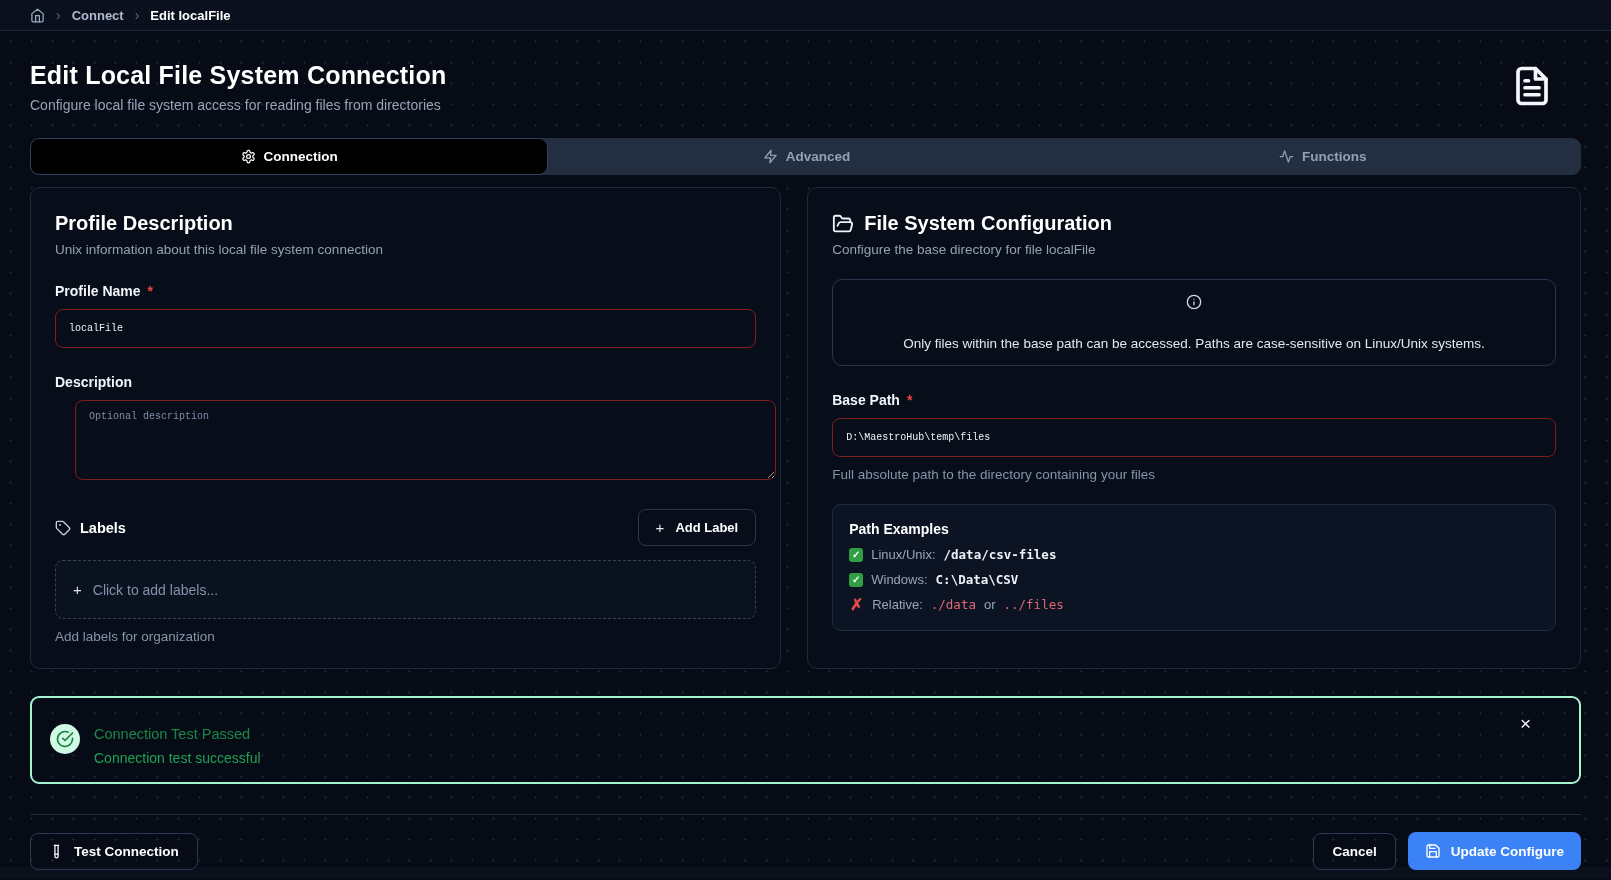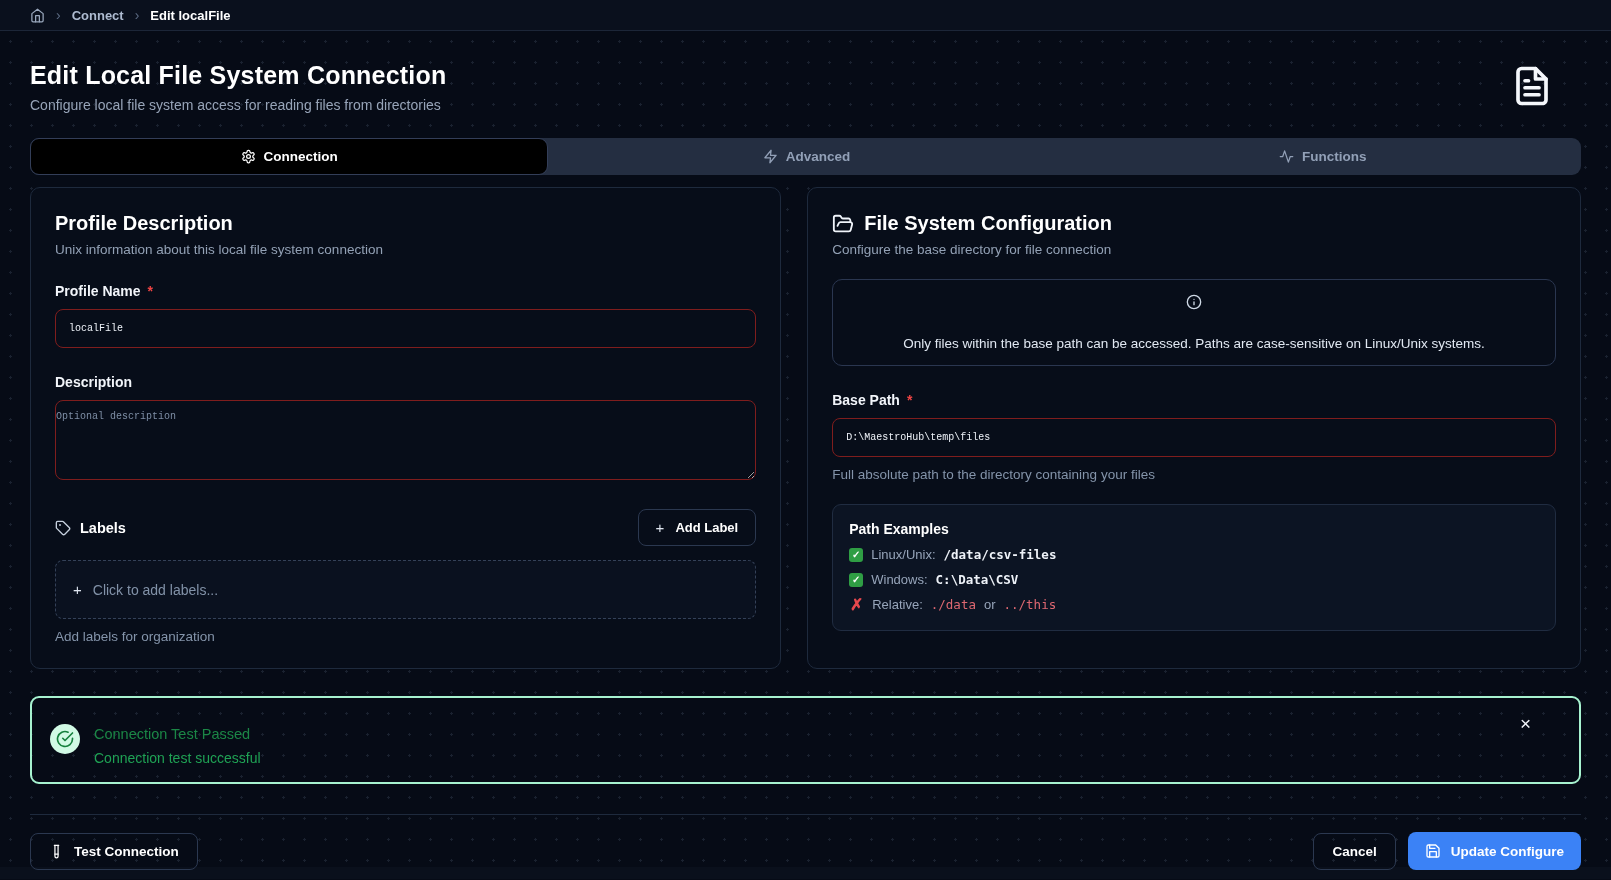--- a/index.html
+++ b/index.html
@@ -66,21 +66,21 @@
   .folder-icon { color:#f0f4fa; }
 
   .field-label { display:flex; align-items:flex-start; gap:7px; font-size:14px; font-weight:700; color:#f2f5fa; margin-top:26px; }
   .req { color:#ef4444; font-weight:700; }
   .text-input {
     width:100%; height:39px; margin-top:10px;
     background:transparent; border:1px solid #7f1d1d; border-radius:8px;
     color:#eef2f8; font-size:10px; padding:0 13px;
     font-family:Liberation Mono, monospace; outline:none;
   }
-  textarea.text-input { height:80px; padding:10px 0; resize:vertical; }
+  textarea.text-input { height:80px; padding:10px 13px; resize:vertical;margin-left:20px; }
   textarea.text-input::placeholder, input.text-input::placeholder { color:#7e8ea5; }
   .helper { font-size:13.5px; color:#8494aa; margin-top:10px; }
 
   .labels-row { display:flex; justify-content:space-between; align-items:center; margin-top:25px; }
   .labels-left { display:flex; align-items:center; gap:9px; font-size:14.5px; font-weight:700; color:#fff; }
   .tag-icon { color:#c6d0de; display:flex; }
   .add-label-btn {
     display:flex; align-items:center; gap:11px;
     background:transparent; border:1px solid #2b3850; border-radius:8px;
     color:#fff; padding:9px 17px; font-size:13px; font-weight:700; cursor:pointer;
@@ -258,21 +258,21 @@
 
     <div class="card">
       <div class="card-header">
         <span class="folder-icon">
           <svg width="22" height="22" viewBox="0 0 24 24" fill="none" stroke="currentColor" stroke-width="2" stroke-linecap="round" stroke-linejoin="round">
               <path d="m6 14 1.45-2.9A2 2 0 0 1 9.24 10H20a2 2 0 0 1 1.94 2.5l-1.55 6a2 2 0 0 1-1.94 1.5H4a2 2 0 0 1-2-2V5a2 2 0 0 1 2-2h3.93a2 2 0 0 1 1.66.9l.82 1.2a2 2 0 0 0 1.66.9H18a2 2 0 0 1 2 2v2"></path>
             </svg>
         </span>
         <span class="card-title">File System Configuration</span>
       </div>
-      <div class="card-sub">Configure the base directory for file connection</div>
+      <div class="card-sub">Configure the base directory for file localFile</div>
 
       <div class="info-banner">
         <span class="info-icon">
           <svg width="16" height="16" viewBox="0 0 24 24" fill="none" stroke="currentColor" stroke-width="2" stroke-linecap="round" stroke-linejoin="round">
               <circle cx="12" cy="12" r="10"></circle>
               <line x1="12" y1="16" x2="12" y2="12"></line>
               <line x1="12" y1="8" x2="12.01" y2="8"></line>
             </svg>
         </span>
         <span>Only files within the base path can be accessed. Paths are case-sensitive on Linux/Unix systems.</span>
@@ -298,21 +298,21 @@
           <span class="check-badge">✓</span>
           <span>Windows:</span>
           <span class="mono">C:\Data\CSV</span>
         </div>
 
         <div class="example-row">
           <span class="cross-badge">✗</span>
           <span>Relative:</span>
           <span class="mono bad">./data</span>
           <span>or</span>
-          <span class="mono bad">../this</span>
+          <span class="mono bad">../files</span>
         </div>
       </div>
     </div>
   </div>
 
   <div class="success-banner">
     <span class="succ-icon-wrap">
       <svg width="18" height="18" viewBox="0 0 24 24" fill="none" stroke="currentColor" stroke-width="2.2" stroke-linecap="round" stroke-linejoin="round">
           <path d="M22 11.08V12a10 10 0 1 1-5.93-9.14"></path>
           <polyline points="22 4 12 14.01 9 11.01"></polyline>

